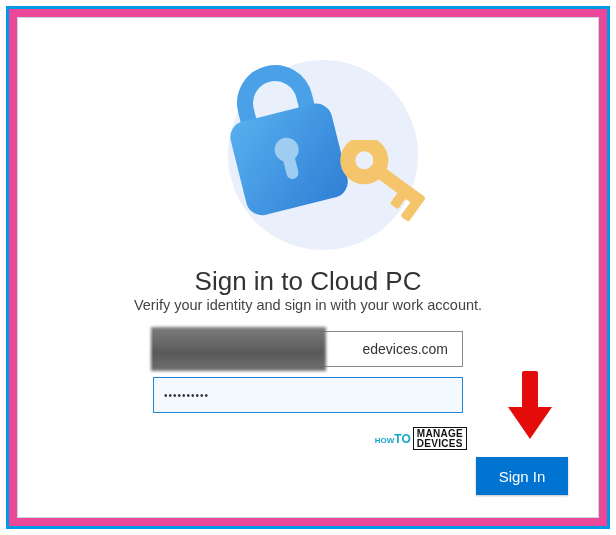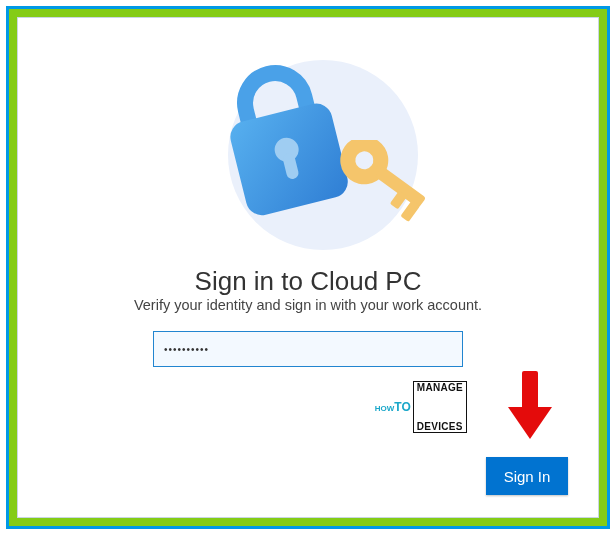--- a/index.html
+++ b/index.html
@@ -8,21 +8,21 @@
       background: #fff;
       width: 616px;
       height: 535px;
       overflow: hidden;
       position: relative;
     }
     .outer-frame {
       position: absolute;
       inset: 6px;
       border: 3px solid #0099e6;
-      background: #84cc16;
+      background: #ec4899;
     }
     .inner-frame {
       position: absolute;
       inset: 8px;
       border: 1px solid #c9d6e2;
       background: #fff;
       padding: 24px 34px 22px 34px;
       display: flex;
       flex-direction: column;
       align-items: center;
@@ -101,27 +101,27 @@
       gap: 2px;
       font-size: 10px;
       font-weight: 700;
       line-height: 1;
     }
     .wm-side { display:flex; align-items:flex-end; }
     .wm-how { color:#1aa7c9; font-size:8px; font-weight:800; }
     .wm-to  { color:#1aa7c9; font-size:12px; font-weight:800; }
     .wm-box { display:flex; flex-direction:column; border:1.6px solid #111; padding:1px 3px; line-height:.95; }
     .wm-mg { color:#111; font-size:10px; letter-spacing:.3px; }
-    .wm-dv { color:#111; font-size:10px; letter-spacing:.3px;margin-top:29px; }
+    .wm-dv { color:#111; font-size:10px; letter-spacing:.3px; }
 
     .signin-btn {
       position: absolute;
       right: 30px;
       bottom: 22px;
-      width: 82px;
+      width: 92px;
       height: 38px;
       background: #0173d0;
       color: #fff;
       border: none;
       font-size: 15px;
       font-weight: 500;
       cursor: pointer;
       box-shadow: 0 1px 2px rgba(0,0,0,.25);
     }
     .arrow-annot {
@@ -161,20 +161,25 @@
           <rect x="74" y="32" width="10" height="16" rx="2" fill="#f5c56b"></rect>
           <rect x="90" y="32" width="10" height="20" rx="2" fill="#f5c56b"></rect>
         </g>
       </svg>
     </div>
 
     <h1 class="heading">Sign in to Cloud PC</h1>
     <p class="subheading">Verify your identity and sign in with your work account.</p>
 
     <div class="form">
+      <div class="field-wrap">
+        <input class="field" type="text" style="text-align: right; padding-right: 14px;" readonly="" placeholder="Email or username" value="edevices.com">
+        
+        <div class="redaction"></div>
+      </div>
 
       <div class="field-wrap">
         <input class="field pw-field" type="text" readonly="" placeholder="Password" value="••••••••••" style="">
       </div>
 
       <div class="watermark">
         <div class="wm-side">
           <span class="wm-how">HOW</span>
           <span class="wm-to">TO</span>
         </div>

